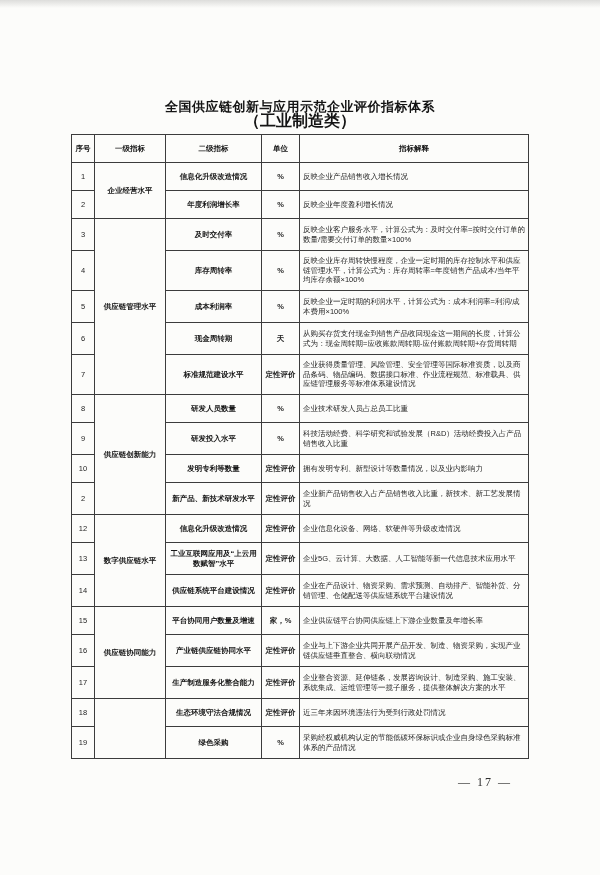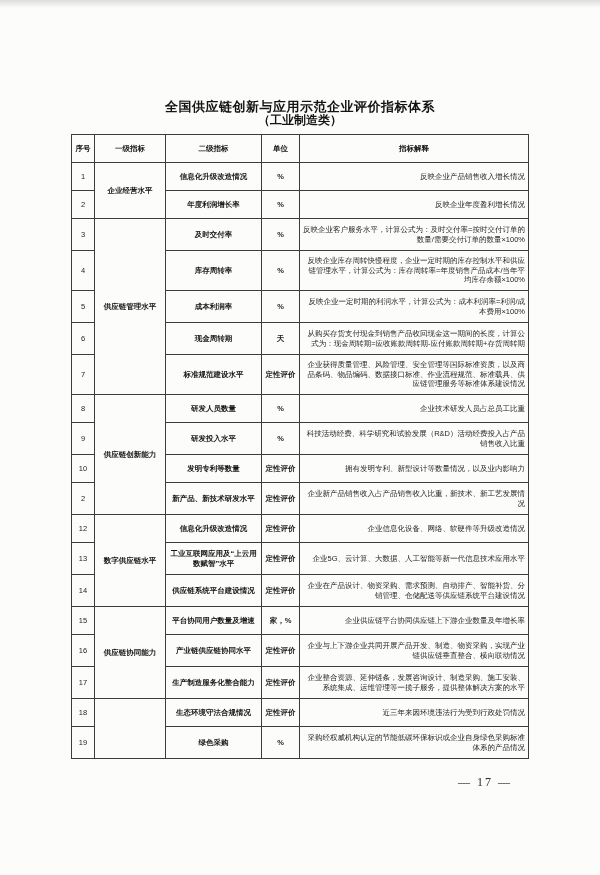--- a/index.html
+++ b/index.html
@@ -14,37 +14,37 @@
   }
   .page::before{
     content:"";position:absolute;left:0;top:0;width:100%;height:8px;
     background:linear-gradient(#dddddb,#fcfcfa);
   }
   .doc-title{
     position:absolute;top:100px;left:0;width:100%;
     text-align:center;color:#141414;font-weight:bold;
   }
   .doc-title .t1{font-size:13px;line-height:13px;letter-spacing:0.5px;}
-  .doc-title .t2{font-size:12px;line-height:13px;margin-top:1px;}
+  .doc-title .t2{font-size:16px;line-height:13px;margin-top:1px;}
   table.indicator-table{
     position:absolute;left:71px;top:134px;width:457px;
     border-collapse:collapse;table-layout:fixed;
     background:#fcfcfa;
   }
   .indicator-table th,.indicator-table td{
     border:1px solid #3c3c3c;
     font-size:7.5px;line-height:9.5px;color:#1e1e1e;
     padding:1px 2px;text-align:center;vertical-align:middle;
     word-break:break-all;overflow:hidden;
   }
   .indicator-table th{font-weight:bold;color:#141414;}
   .indicator-table td.c-no{font-weight:normal;}
   .indicator-table td.c-lv1,.indicator-table td.c-lv2{font-weight:bold;color:#171717;}
   .indicator-table td.c-unit{font-weight:bold;}
-  .indicator-table td.c-exp{text-align:right;padding:2px 3px;font-weight:normal;color:#262626;}
+  .indicator-table td.c-exp{text-align:left;padding:2px 3px;font-weight:normal;color:#262626;}
   tr.hh{height:28px;margin-top:8px;}
   tr.rh1{height:28px;}
   tr.rh2{height:32px;}
   tr.rh3{height:40px;}
   .page-num{
     position:absolute;top:775px;right:88px;
     font-size:12px;color:#2e2e2e;letter-spacing:2px;
     font-family:"Liberation Serif","DejaVu Serif",serif;
   }
 </style>

